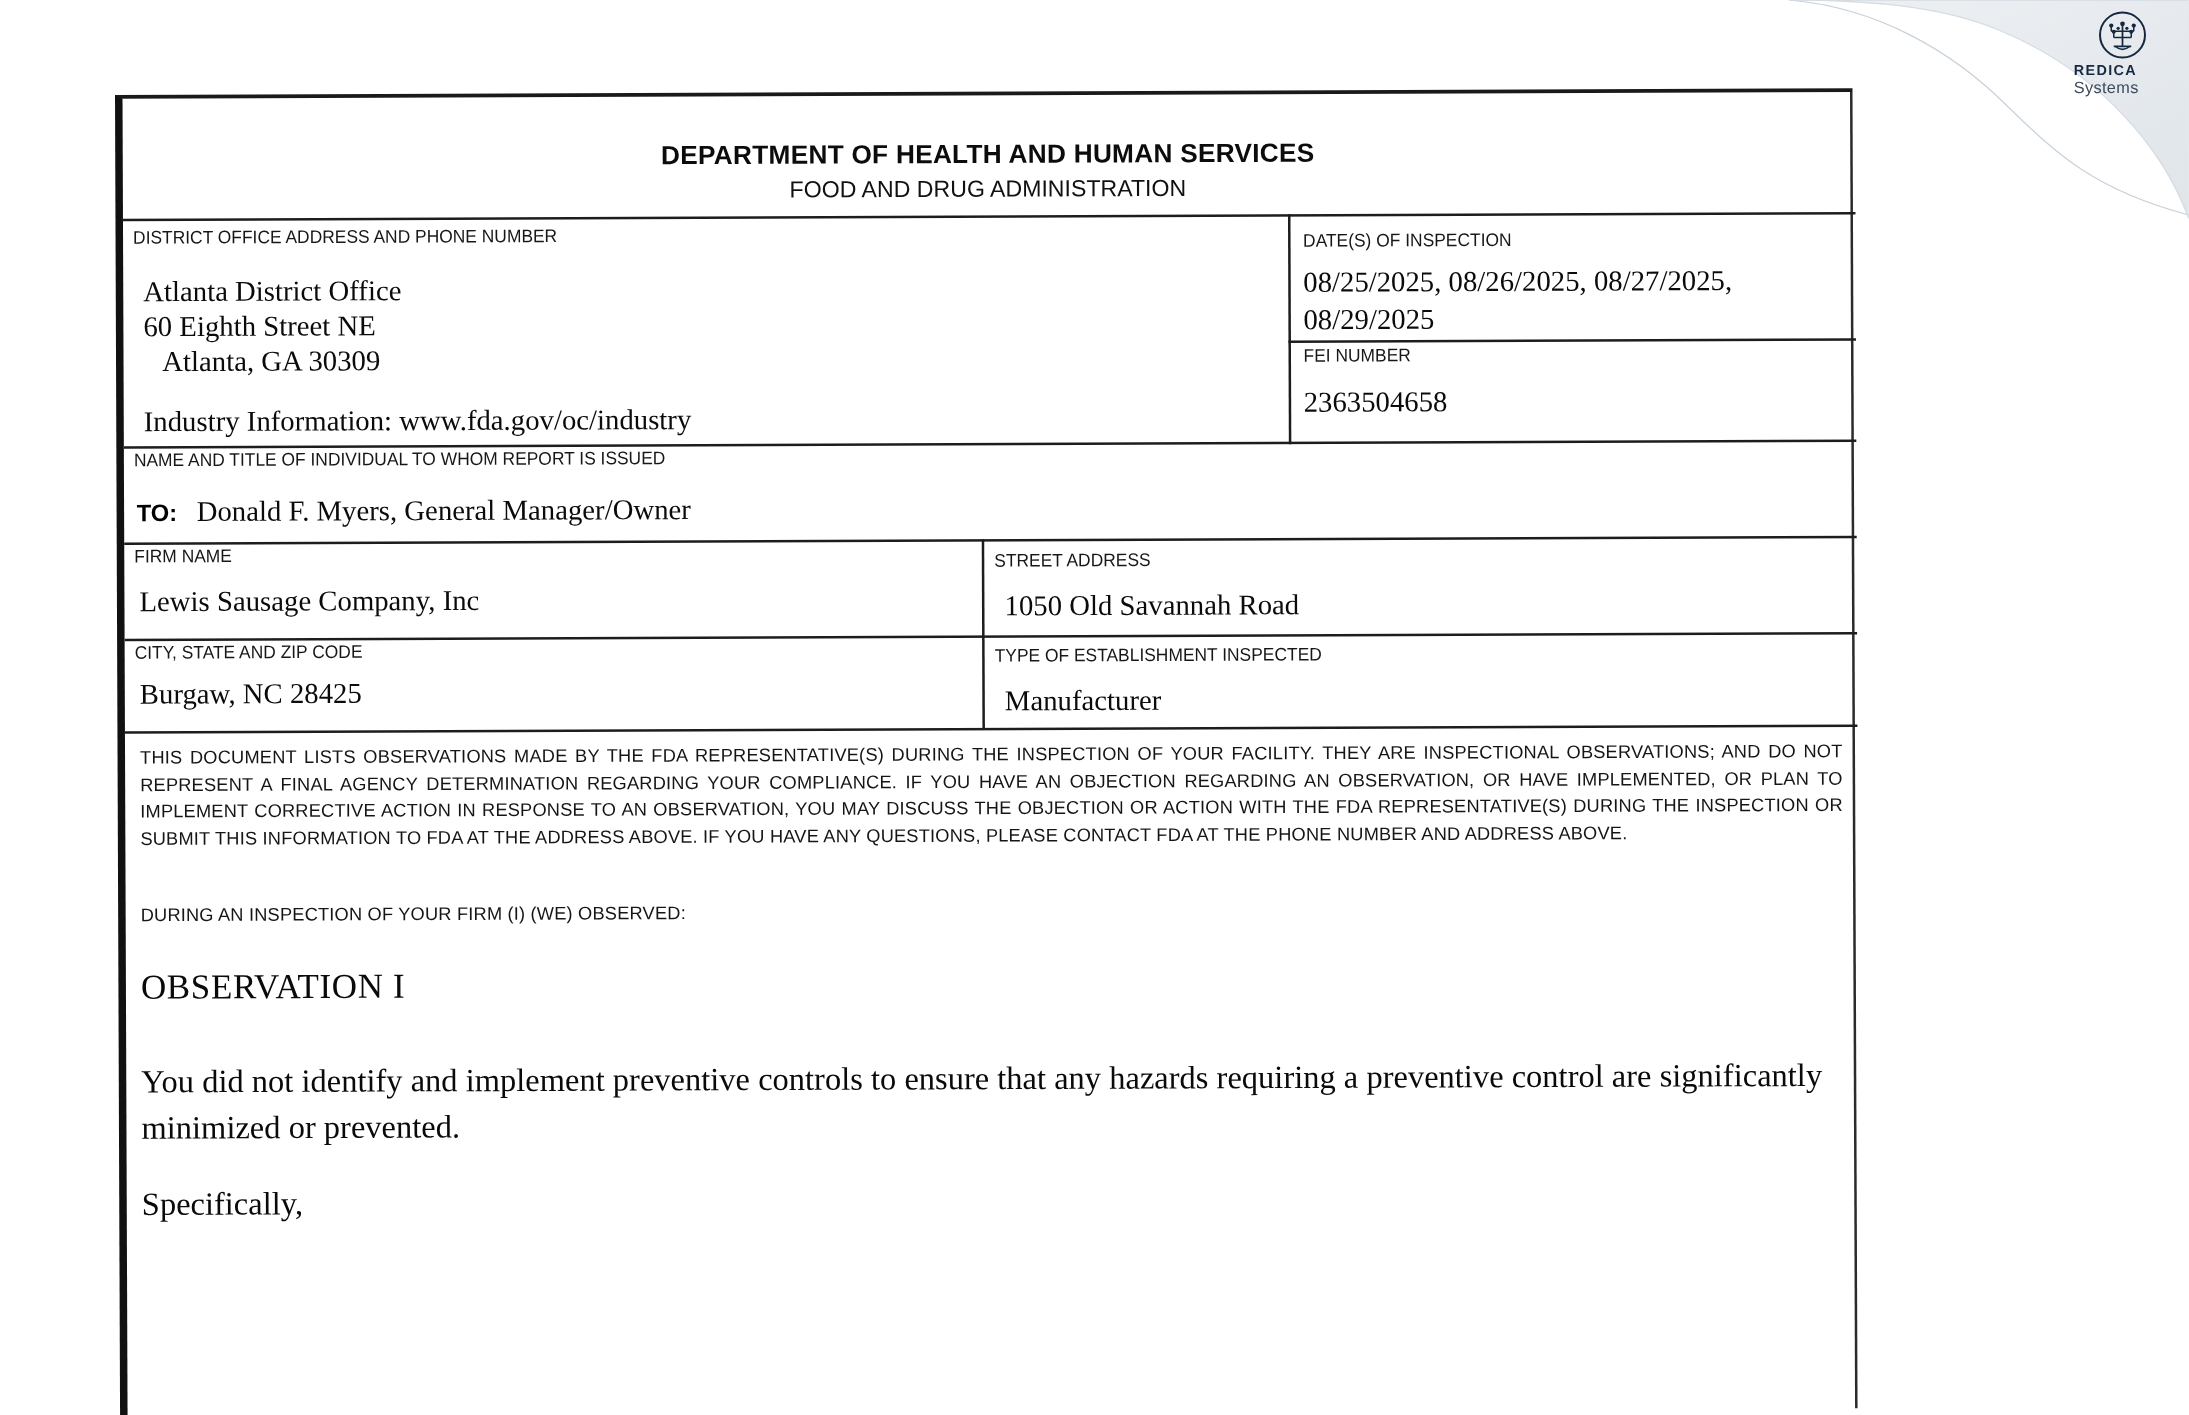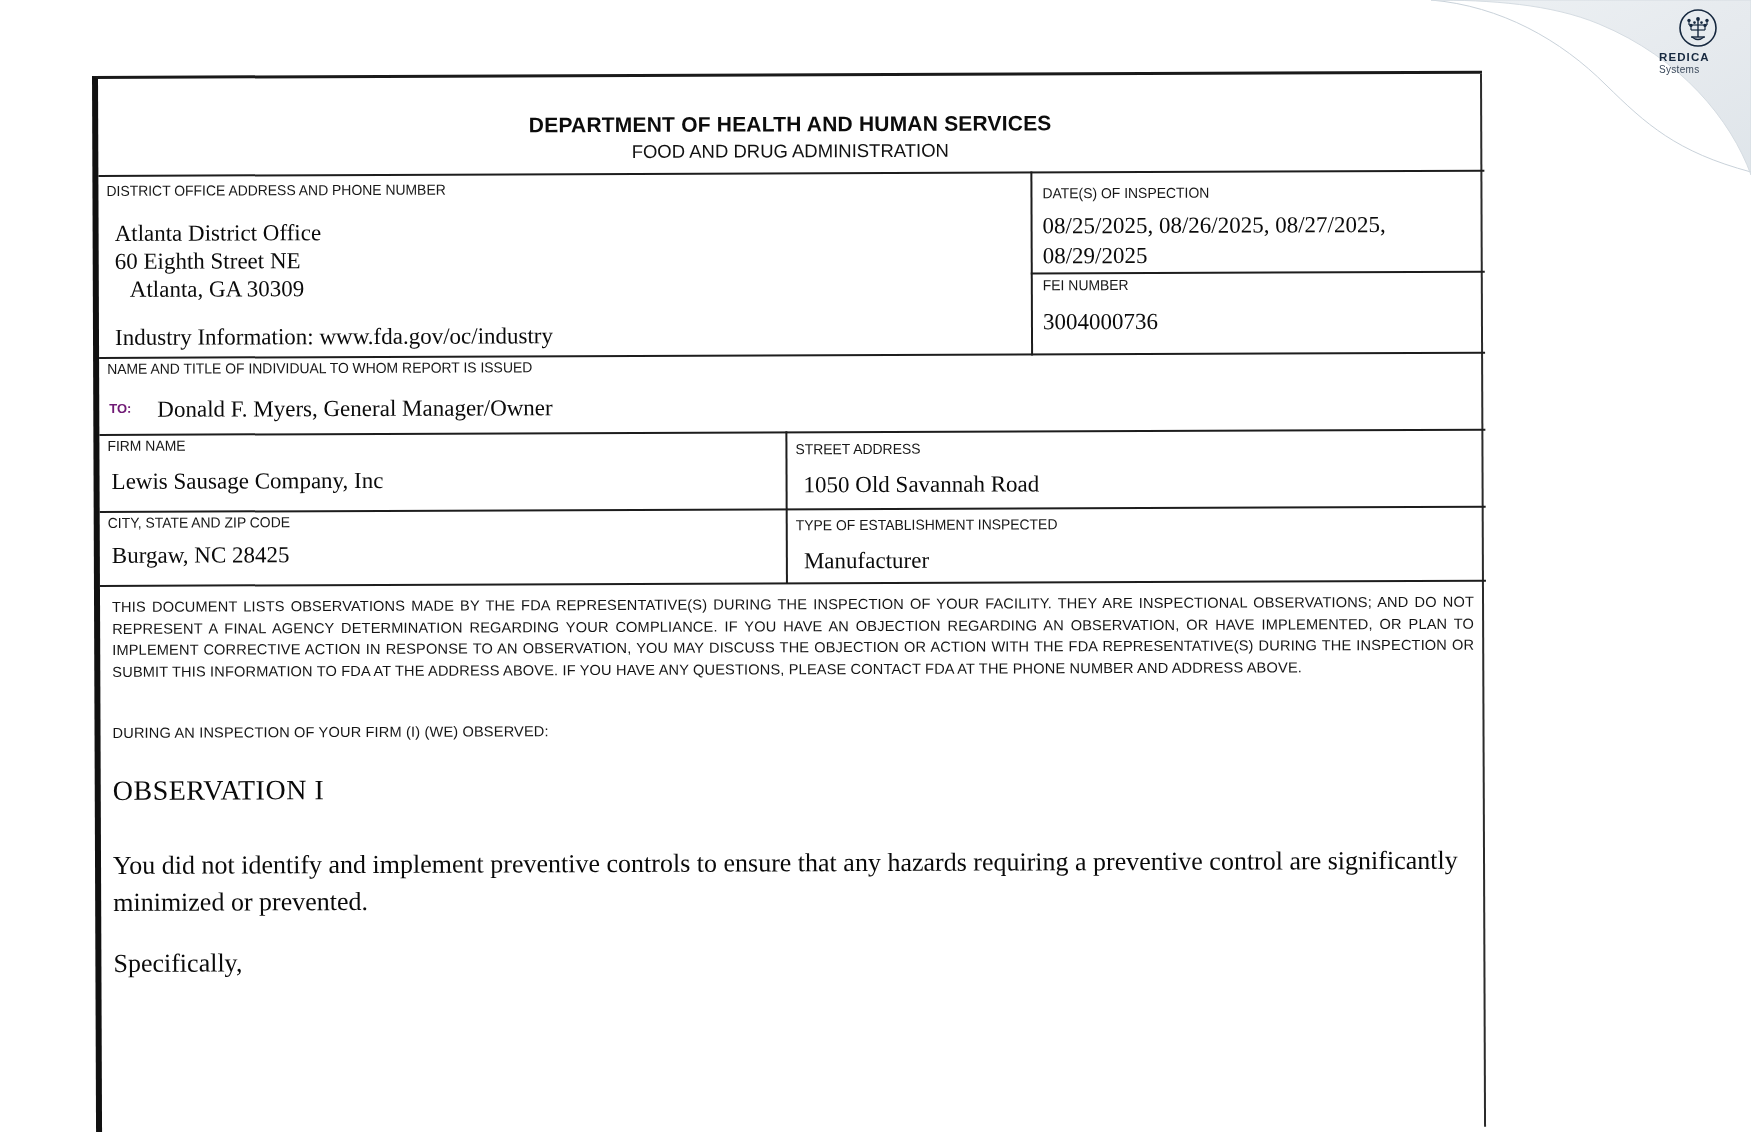--- a/index.html
+++ b/index.html
@@ -97,22 +97,22 @@
     font-family: "Liberation Serif", serif;
     font-size: 23px;
     color: #0b0b0b;
     white-space: nowrap;
   }
 
   .to-label {
     position: absolute;
     font-family: "Liberation Sans", sans-serif;
     font-weight: bold;
-    font-size: 13px;
-    color: #701a75;
+    font-size: 19px;
+    color: #000000;
   }
 
   
   #legal-block {
     position: absolute;
     left: 12px;
     top: 518px;
     width: 1362px;
     font-family: "Liberation Sans", sans-serif;
     font-size: 14.6px;
@@ -177,21 +177,21 @@
   #curl-logo .wordmark {
     font-family: "Liberation Sans", sans-serif;
     font-size: 11.5px;
     font-weight: bold;
     letter-spacing: 1.1px;
     color: #16283f;
     line-height: 13px;
   }
   #curl-logo .submark {
     font-family: "Liberation Sans", sans-serif;
-    font-size: 10px;
+    font-size: 13px;
     color: #3c4a5c;
     letter-spacing: 0.3px;
     line-height: 11px;
   }
 </style>
 </head>
 <body>
 
 <div id="scan-page">
 
@@ -212,21 +212,21 @@
 
     <div class="vline" style="left:932px; top:96px; height:184px;"></div>
 
     <div class="caption" style="left:944px; top:110px;">DATE(S) OF INSPECTION</div>
     <div class="value" style="left:944px; top:138px;">08/25/2025, 08/26/2025, 08/27/2025,</div>
     <div class="value" style="left:944px; top:168px;">08/29/2025</div>
 
     <div class="hline" style="left:932px; top:197px; width:454px;"></div>
 
     <div class="caption" style="left:944px; top:202px;">FEI NUMBER</div>
-    <div class="value" style="left:944px; top:234px;">3004000736</div>
+    <div class="value" style="left:944px; top:234px;">2363504658</div>
 
     <div class="hline" style="top:278px; width:1386px;"></div>
 
     <div class="caption" style="left:8px; top:282px;">NAME AND TITLE OF INDIVIDUAL TO WHOM REPORT IS ISSUED</div>
 
     <div class="to-label" style="left:10px; top:322px;">TO:</div>
     <div class="value" style="left:58px; top:318px;">Donald F. Myers, General Manager/Owner</div>
 
     <div class="hline" style="top:355px; width:1386px;"></div>
 

